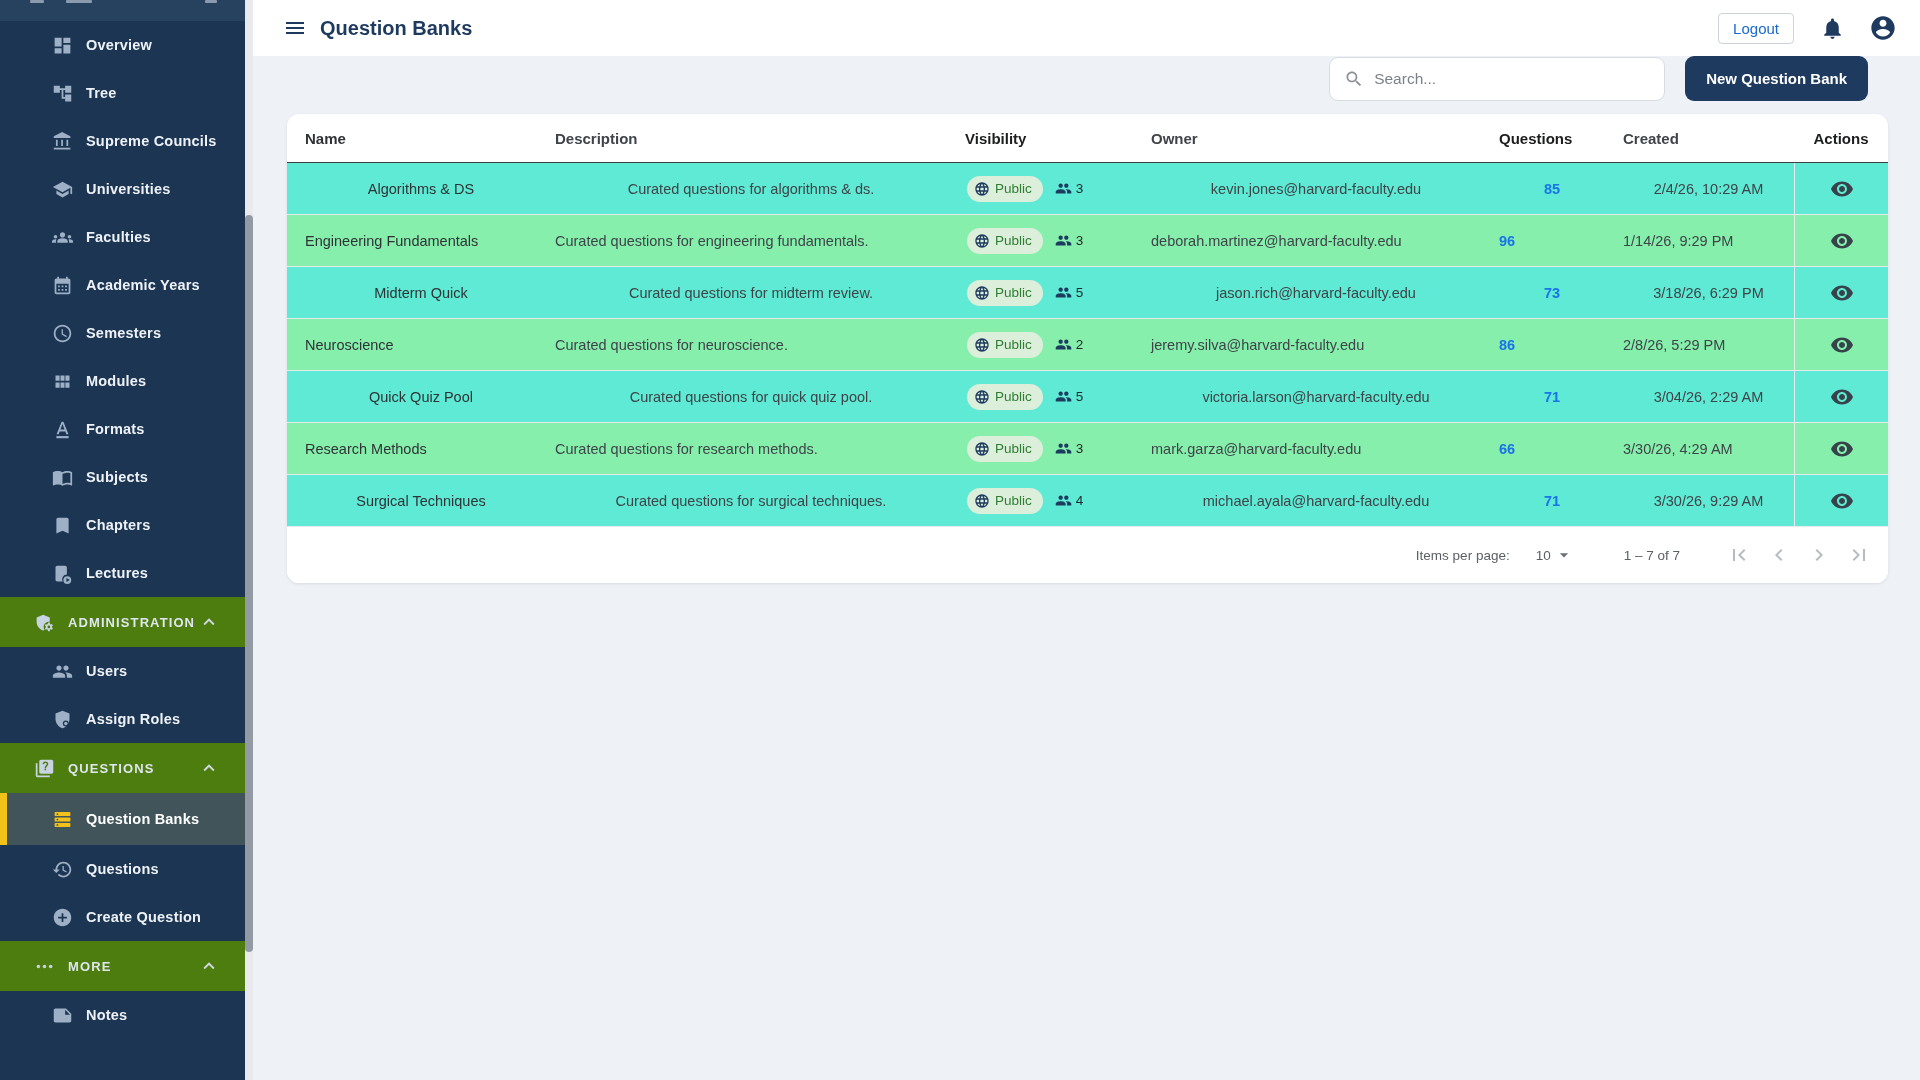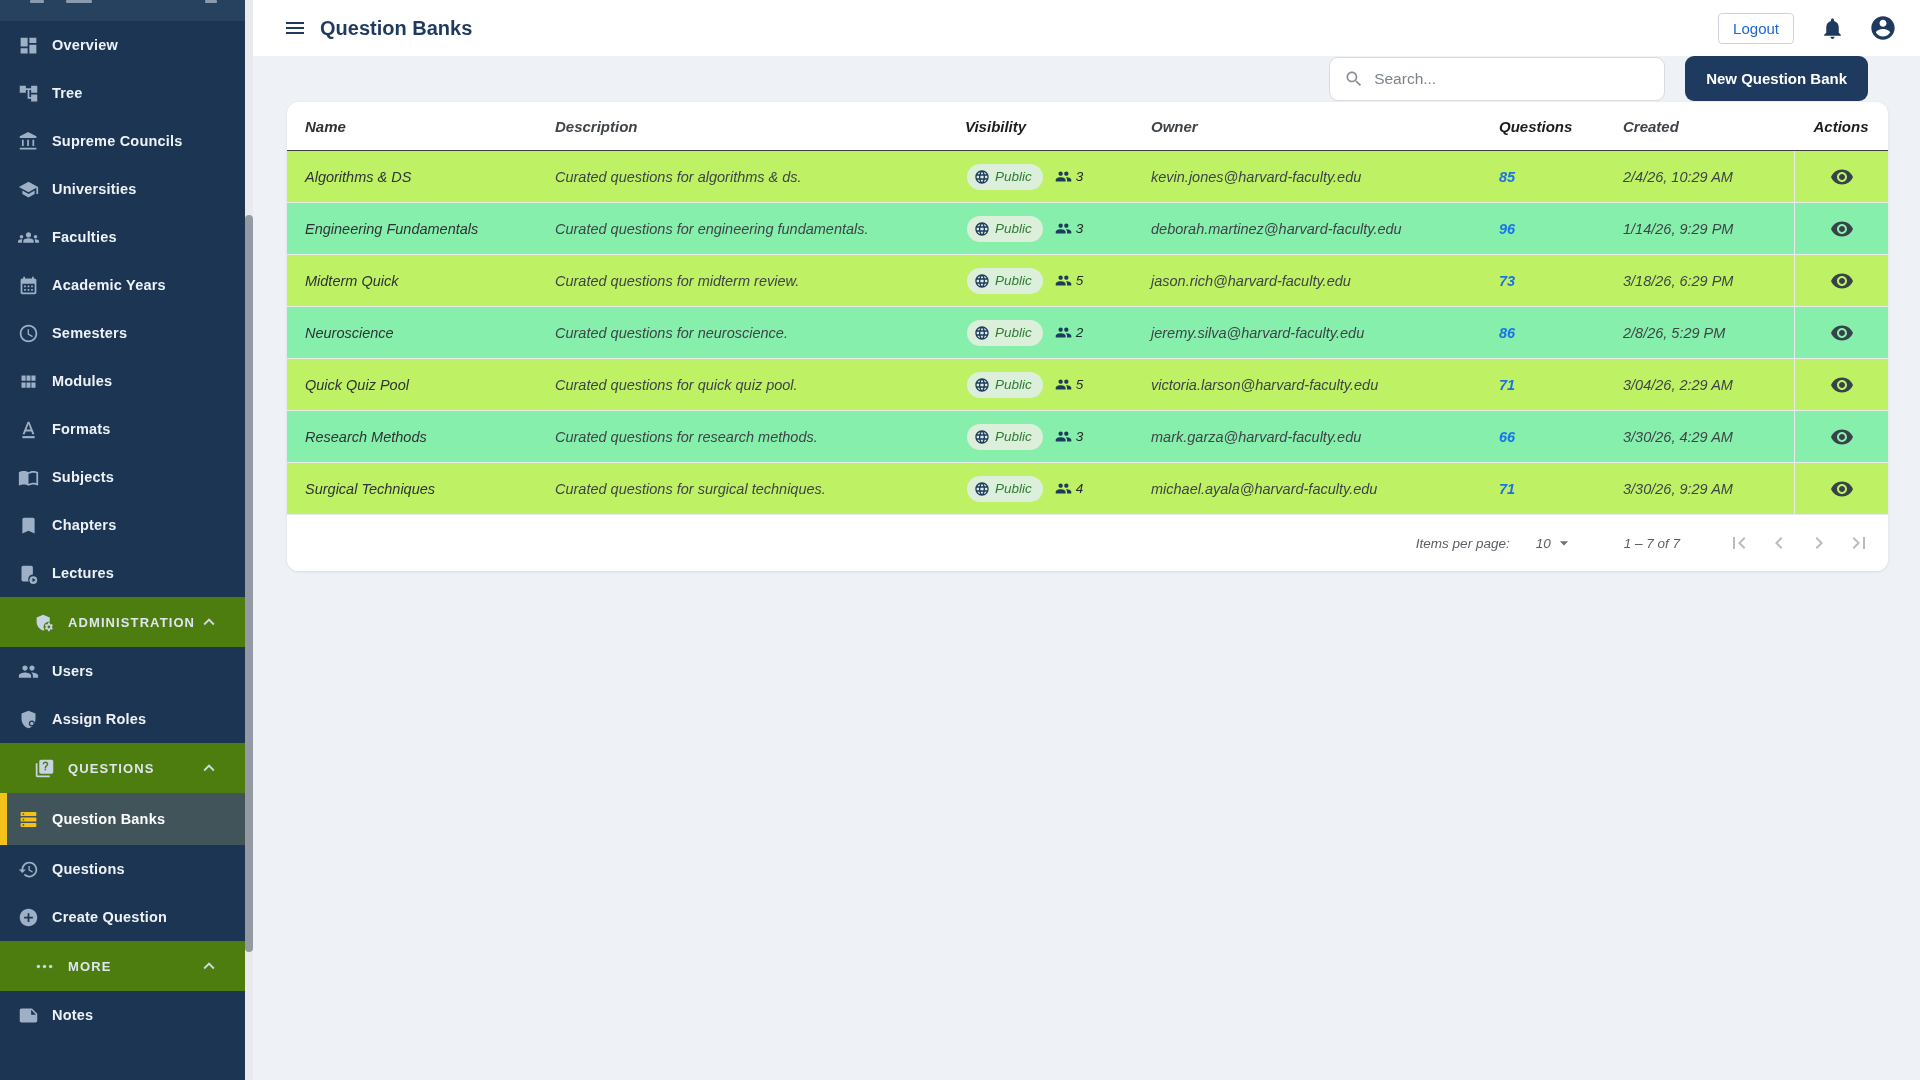--- a/index.html
+++ b/index.html
@@ -4,21 +4,21 @@
 <style>
   html,body{margin:0;padding:0;width:1920px;height:1080px;overflow:hidden;
     font-family:"Liberation Sans",sans-serif;background:#eef1f6;}
   *{box-sizing:border-box;}
   .icon svg{width:100%;height:100%;display:block;fill:currentColor;}
 
   
   .sidebar{position:absolute;left:0;top:0;width:245px;height:1080px;background:#1c3552;overflow:hidden;}
   .side-partial{height:21px;background:#27425f;position:relative;}
   .frag{position:absolute;top:0;height:3px;background:rgba(222,230,240,.55);border-radius:1px;}
-  .side-item{height:48px;display:flex;align-items:center;padding-left:18px;position:relative;color:#eef2f7;cursor:pointer;}
+  .side-item{height:48px;display:flex;align-items:center;padding-left:52px;position:relative;color:#eef2f7;cursor:pointer;}
   .side-icon{width:21px;height:21px;color:#9db0c6;flex:none;margin-right:13px;}
   .side-label{font-size:14.5px;font-weight:700;letter-spacing:.2px;white-space:nowrap;}
   .side-section{height:50px;display:flex;align-items:center;padding-left:34px;background:#4d7c0f;color:#dfe6ee;position:relative;cursor:pointer;}
   .side-section .side-label{font-size:13px;font-weight:700;letter-spacing:1.1px;}
   .side-section .side-icon{color:#c8d4e1;}
   .side-chevron{position:absolute;right:25px;width:22px;height:22px;color:#cfd9e4;}
   .side-item.active{height:52px;background:#41545a;}
   .side-item.active::before{content:"";position:absolute;left:0;top:0;bottom:0;width:7px;background:#f2c21a;}
   .side-item.active .side-icon{color:#f2c21a;}
   .side-item.active .side-label{color:#fff;}
@@ -39,26 +39,26 @@
   .toolbar{display:flex;justify-content:flex-end;align-items:center;height:45px;margin-right:52px;gap:20px;}
   .search-box{width:336px;height:44px;background:#fff;border:1px solid #d8dce1;border-radius:9px;
     display:flex;align-items:center;padding:0 14px;}
   .search-icon{width:20px;height:20px;color:#8a9096;margin-right:8px;flex:none;}
   .search-input{border:none;outline:none;flex:1;font-size:15.5px;color:#ef4444;background:transparent;font-family:inherit;}
   .search-input::placeholder{color:#7c828a;opacity:1;}
   .new-btn{height:45px;background:#1e3a5f;color:#fff;border:none;border-radius:9px;
     font-size:15px;font-weight:700;padding:0 21px;cursor:pointer;font-family:inherit;}
 
   
-  .card{margin:1px 32px 0 34px;background:#fff;border-radius:12px;overflow:hidden;
-    box-shadow:0 1px 3px rgba(25,39,60,.10);font-style:italic;}
+  .card{margin:13px 32px 0 34px;background:#fff;border-radius:12px;overflow:hidden;
+    box-shadow:0 1px 3px rgba(25,39,60,.10);}
   .t-header,.t-row{display:flex;align-items:center;}
   .t-header{height:49px;border-bottom:1px solid #3e4042;font-size:15px;font-weight:700;color:#1c1d1f;}
   .t-row{height:52px;border-bottom:1px solid #e8eaed;font-size:14.5px;color:#3b4045;background:#86efac;}
-  .t-row.odd{background:#bef264;}
+  .t-row.odd{background:#5eead4;text-align:center;}
   .col-name{width:250px;padding-left:18px;color:#2f3336;}
   .col-desc{width:410px;padding-left:18px;color:#3f4449;}
   .col-vis{width:186px;padding-left:18px;display:flex;align-items:center;}
   .col-owner{width:348px;padding-left:18px;color:#3f4449;}
   .col-q{width:124px;padding-left:18px;}
   .col-created{width:189px;padding-left:18px;color:#3f4449;}
   .col-actions{width:94px;align-self:stretch;display:flex;align-items:center;justify-content:center;}
   .t-row .col-actions{border-left:1px solid #e8eaed;}
   .pill{display:inline-flex;align-items:center;height:26px;background:#dcefdb;border-radius:13px;
     padding:0 11px 0 7px;gap:5px;margin-left:2px;}

